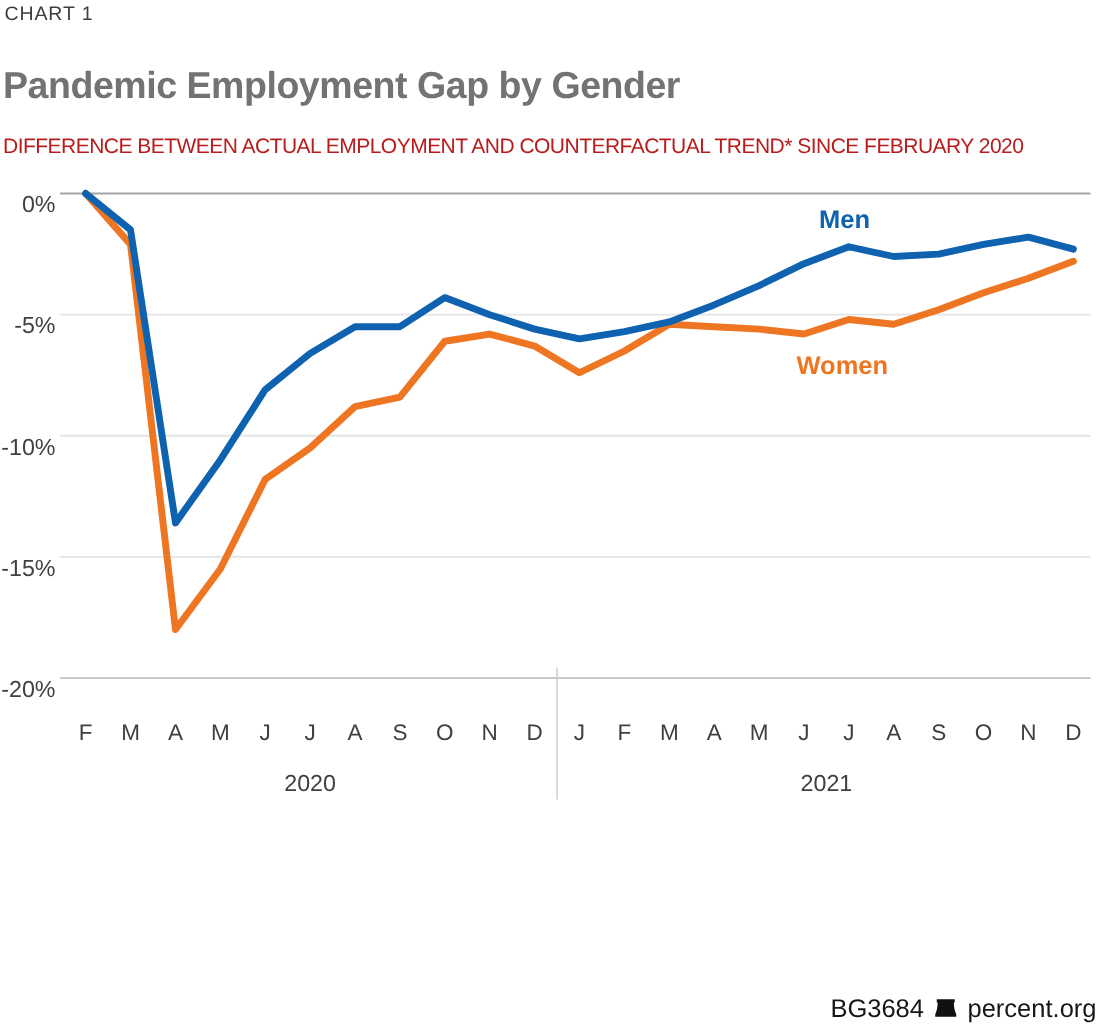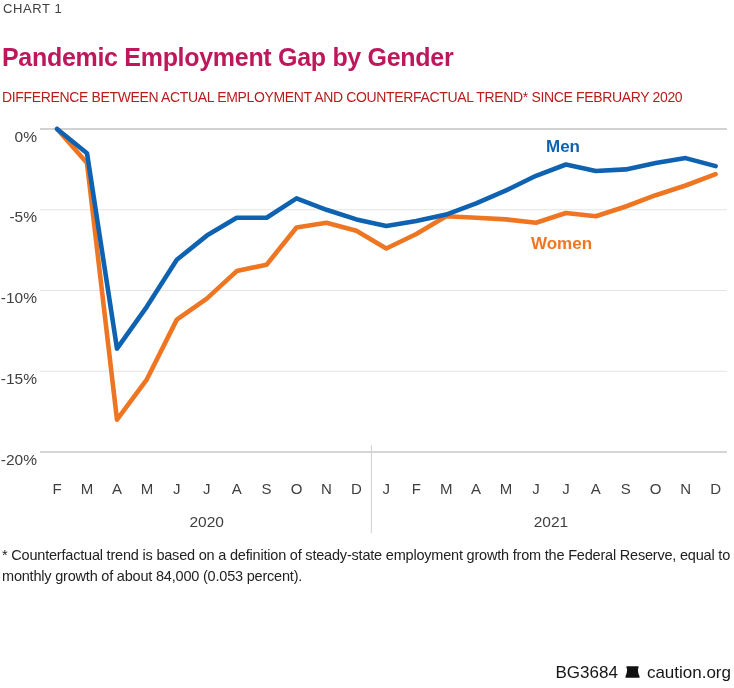--- a/index.html
+++ b/index.html
@@ -7,21 +7,21 @@
     width:734px;height:688px;position:relative;overflow:hidden;
     background:#ffffff;color:#1a1a1a;
     font-family:"Liberation Sans", sans-serif;
   }
   .kicker{
     position:absolute;left:3px;top:1px;
     font-size:13px;letter-spacing:.6px;color:#3e3e3e;
   }
   .title{
     position:absolute;left:2px;top:26px;
-    font-size:25px;font-weight:bold;letter-spacing:-.3px;color:#be185d;
+    font-size:25px;font-weight:bold;letter-spacing:-.3px;color:#737373;
   }
   .subtitle{
     position:absolute;left:2px;top:89px;
     font-size:14px;letter-spacing:-.35px;color:#b91c1c;
   }
   svg.chart{position:absolute;left:0;top:0;}
   .notes{
     position:absolute;left:2px;top:545px;width:733px;
     font-size:14.5px;line-height:21px;letter-spacing:-.2px;color:#222222;
   }
@@ -78,22 +78,21 @@
     <text x="715.5600000000001" y="493.5" text-anchor="middle" font-size="15" fill="#3f3f3f">D</text>
     <text x="206.75000000000003" y="527" text-anchor="middle" font-size="15.5" fill="#3f3f3f">2020</text>
     <text x="550.945" y="527" text-anchor="middle" font-size="15.5" fill="#3f3f3f">2021</text>
     <polyline points="57.1,129.0 87.0,162.9 117.0,419.7 146.9,379.3 176.8,319.6 206.8,298.6 236.7,271.1 266.6,264.7 296.5,227.5 326.5,222.7 356.4,230.7 386.3,248.5 416.3,234.0 446.2,216.2 476.1,217.8 506.1,219.4 536.0,222.7 565.9,213.0 595.8,216.2 625.8,206.5 655.7,195.2 685.6,185.5 715.6,174.2" fill="none" stroke="#ee7623" stroke-width="4.6" stroke-linejoin="round" stroke-linecap="round"></polyline>
     <polyline points="57.1,129.0 87.0,153.2 117.0,348.6 146.9,306.6 176.8,259.8 206.8,235.6 236.7,217.8 266.6,217.8 296.5,198.4 326.5,209.8 356.4,219.4 386.3,225.9 416.3,221.1 446.2,214.6 476.1,203.3 506.1,190.4 536.0,175.8 565.9,164.5 595.8,171.0 625.8,169.4 655.7,162.9 685.6,158.1 715.6,166.1" fill="none" stroke="#0e62b0" stroke-width="4.6" stroke-linejoin="round" stroke-linecap="round"></polyline>
     <text x="546" y="152" font-size="17" font-weight="bold" fill="#0e62b0">Men</text>
     <text x="531" y="249" font-size="17" font-weight="bold" fill="#ee7623">Women</text>
   </svg>
 
 <div class="notes">
-  <p>* Counterfactual trend is based on a definition of steady-state employment growth from the Federal Reserve, equal to monthly growth of about 84,000 (0.053 percent).</p>
 </div>
 
 <div class="credit">
   <span>BG3684</span>
   <svg class="bell" width="15" height="16" viewBox="0 0 14 16">
     <path fill="#111111" d="M1 1.2 H13 V3.4 H12.4 C12.4 6.6 13 9.4 14 11.1 V12.8 H0 V11.1 C1 9.4 1.6 6.6 1.6 3.4 H1 Z"></path>
   </svg>
-  <span>caution.org</span>
+  <span>percent.org</span>
 </div>
 
 </body></html>

